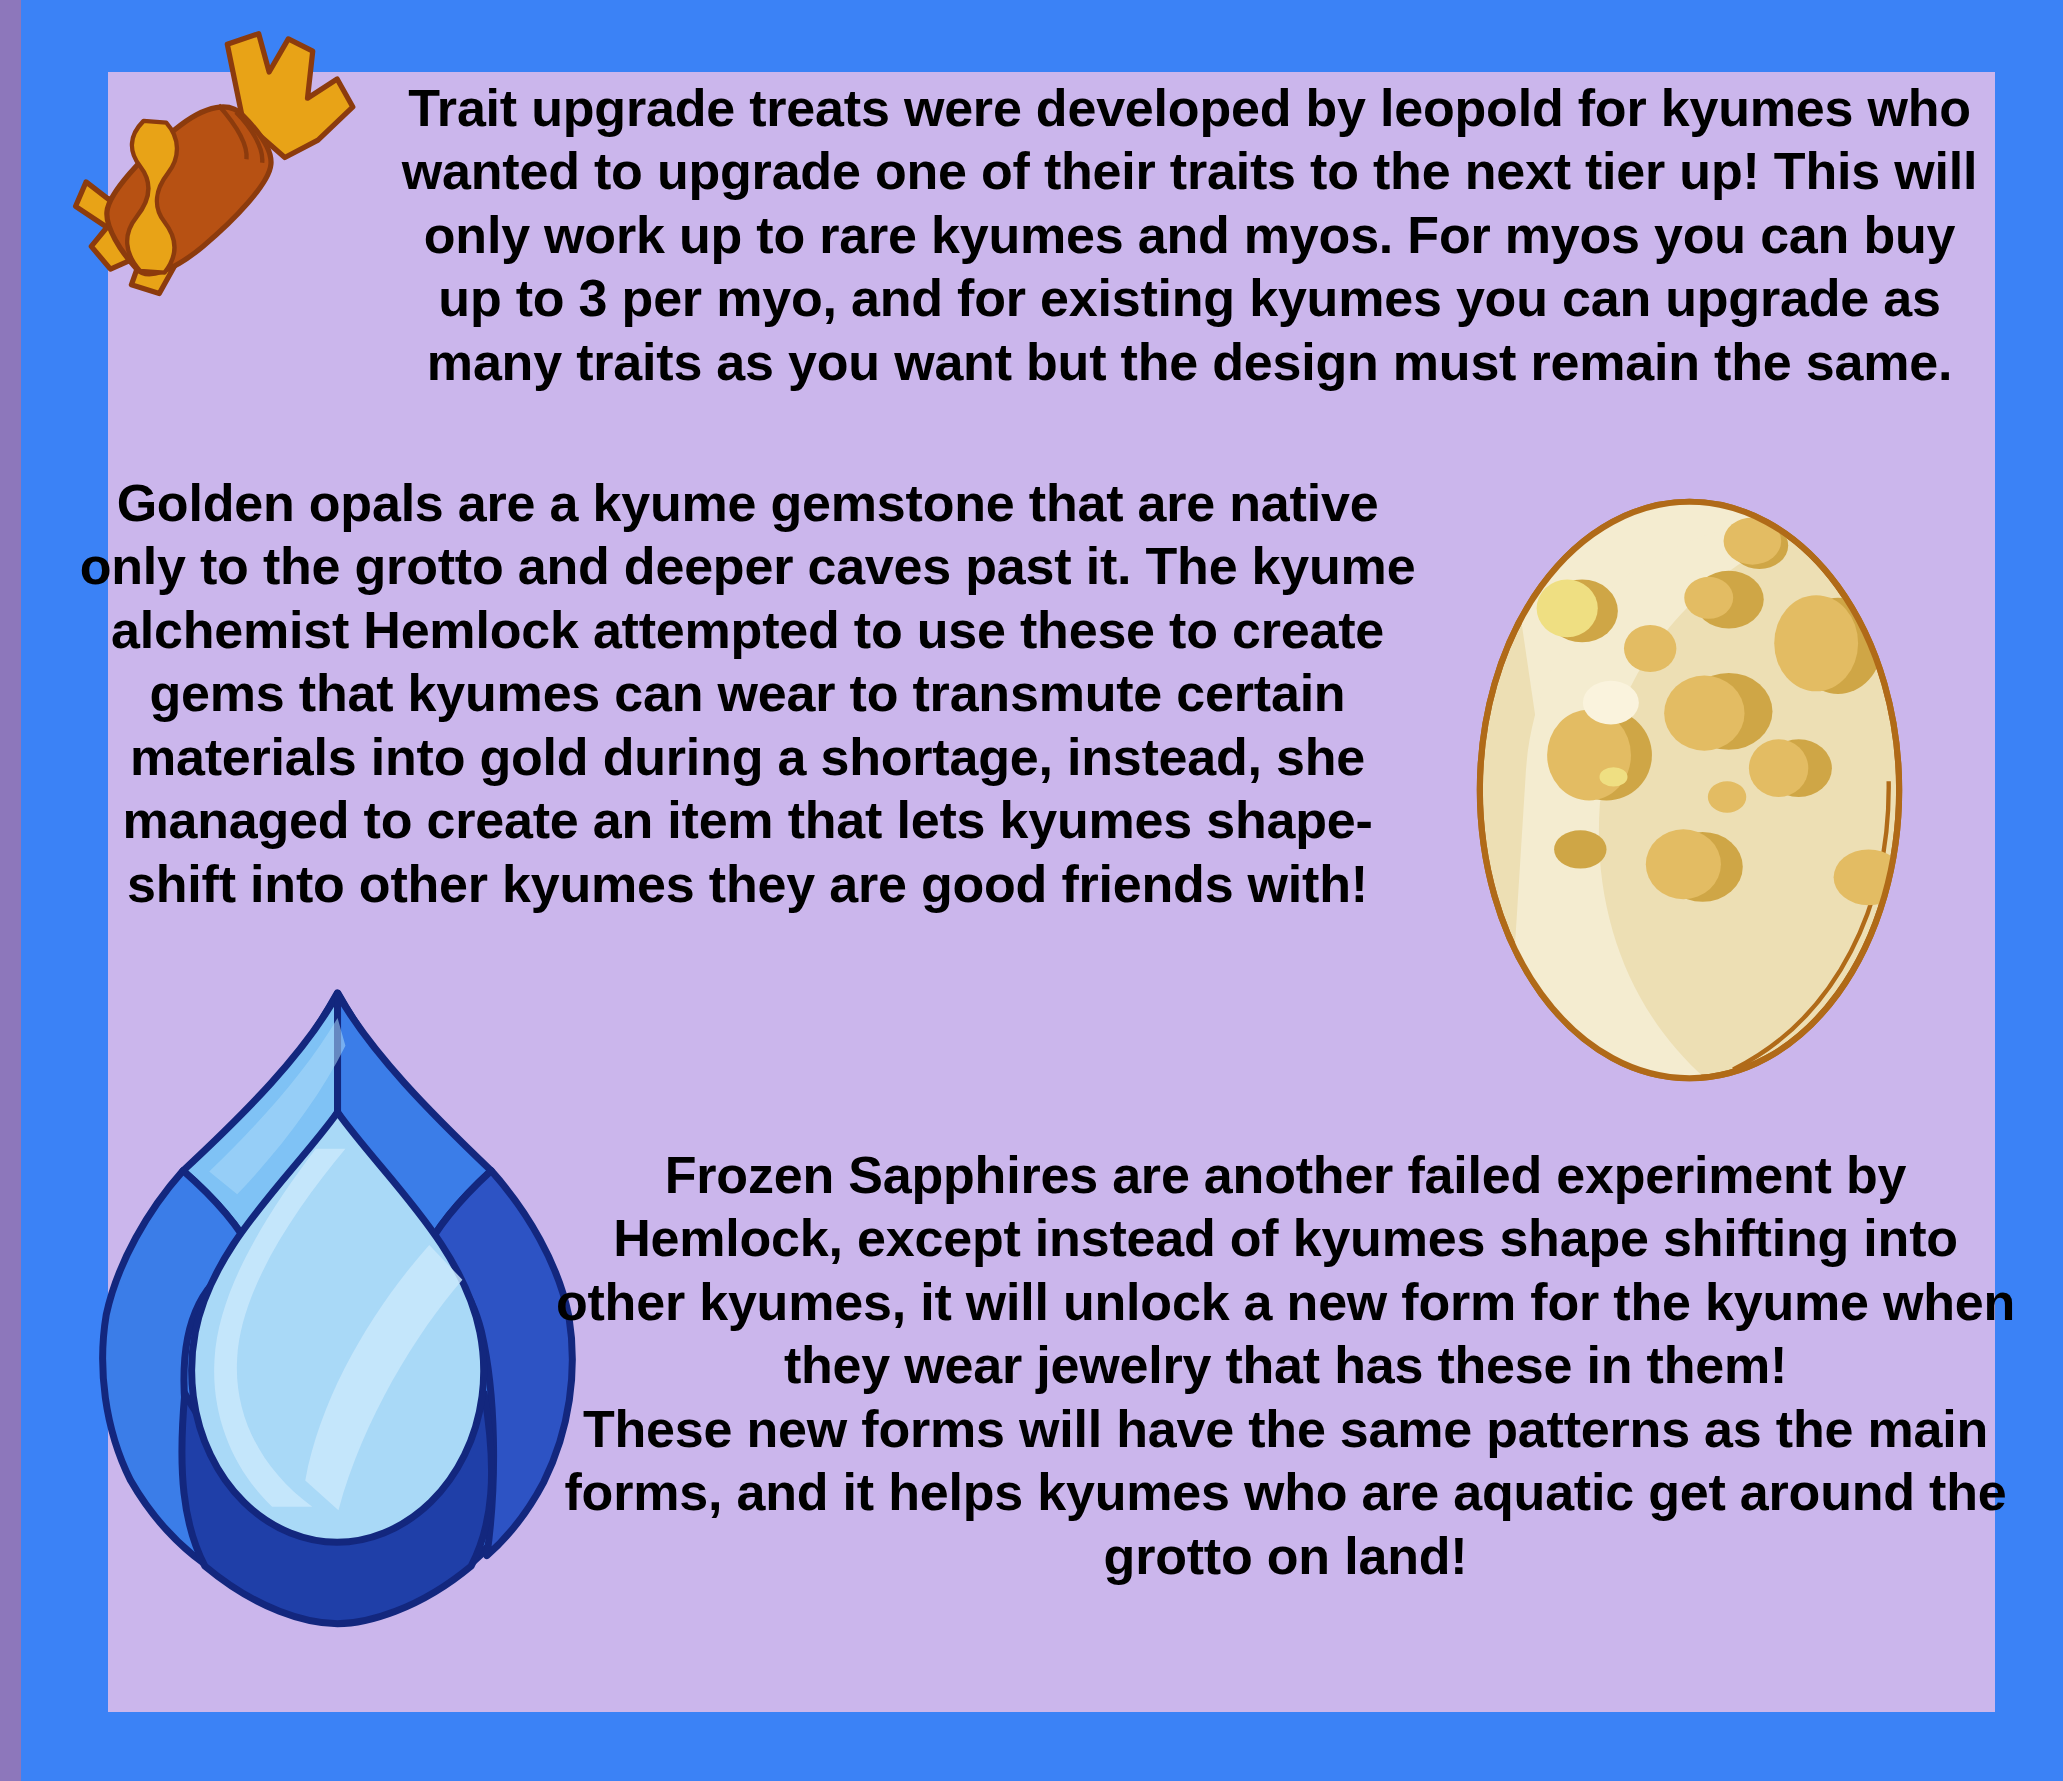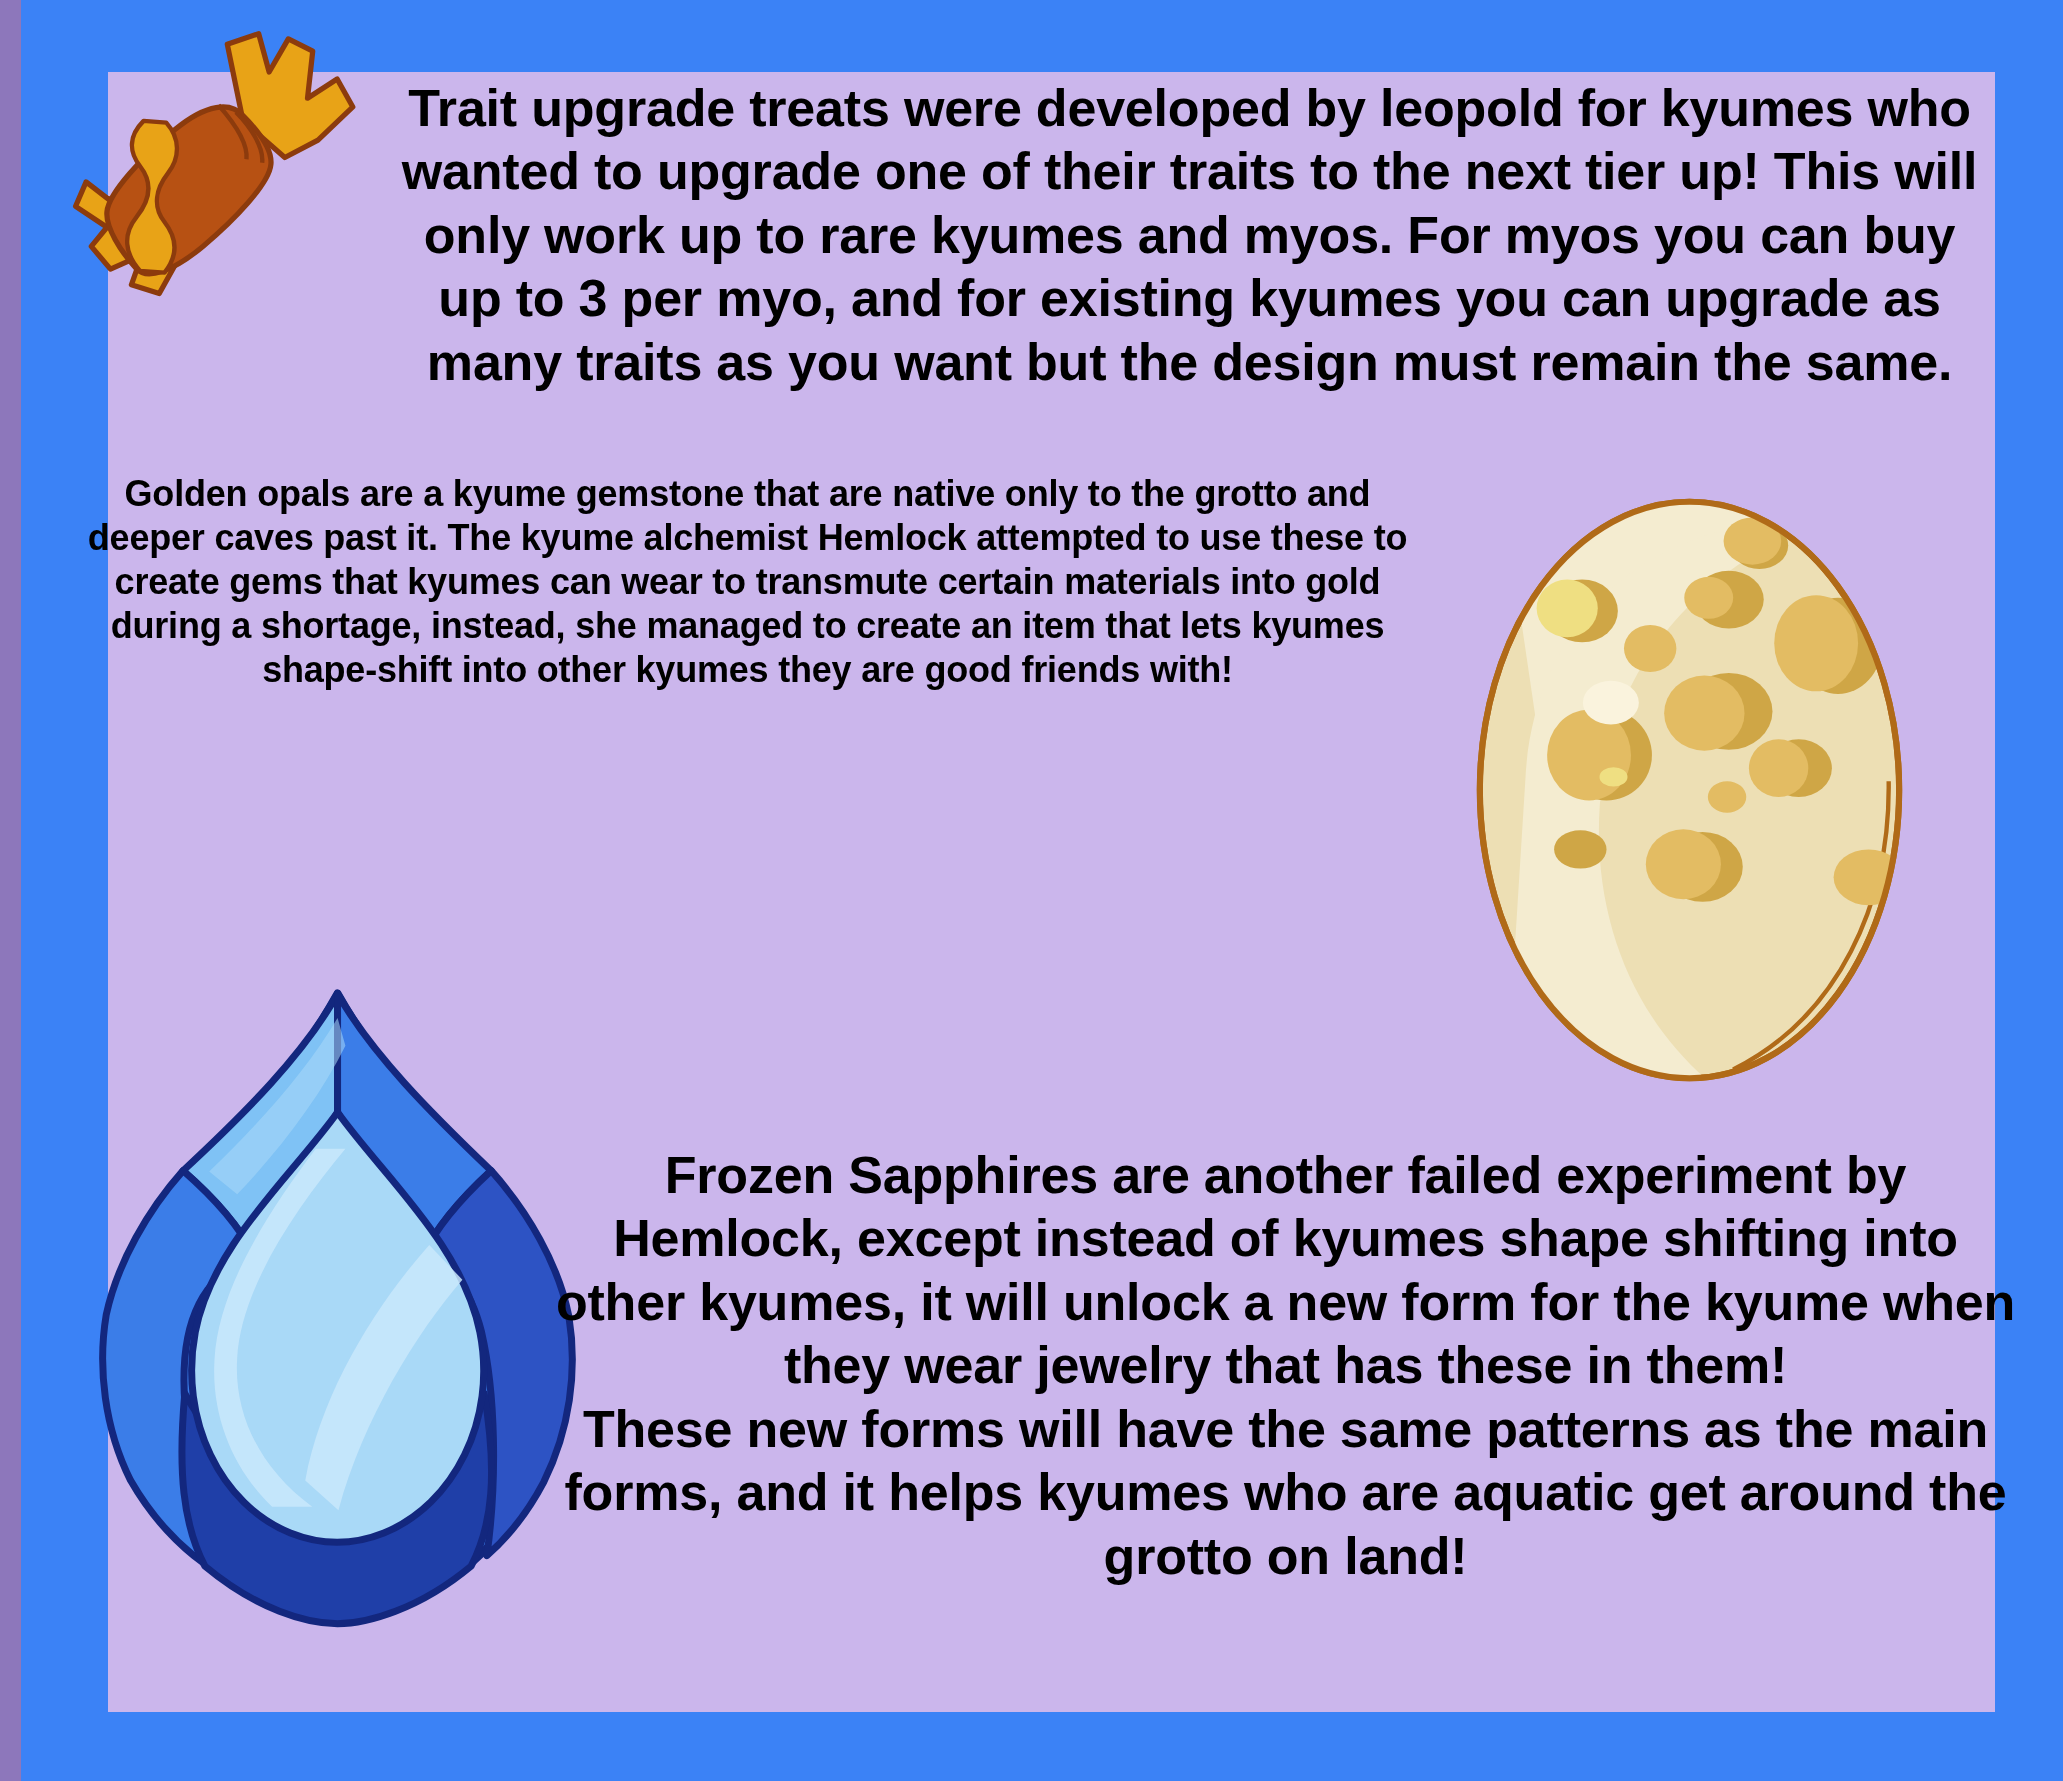--- a/index.html
+++ b/index.html
@@ -48,21 +48,21 @@
     left: 376px;
     top: 77px;
     width: 1585px;
     font-size: 52px;
   }
 
   #para-opals {
     left: 52px;
     top: 472px;
     width: 1349px;
-    font-size: 36px;
+    font-size: 52px;
     text-align: center;
   }
 
   #para-sapphires {
     left: 522px;
     top: 1144px;
     width: 1485px;
     font-size: 52px;
   }
 

